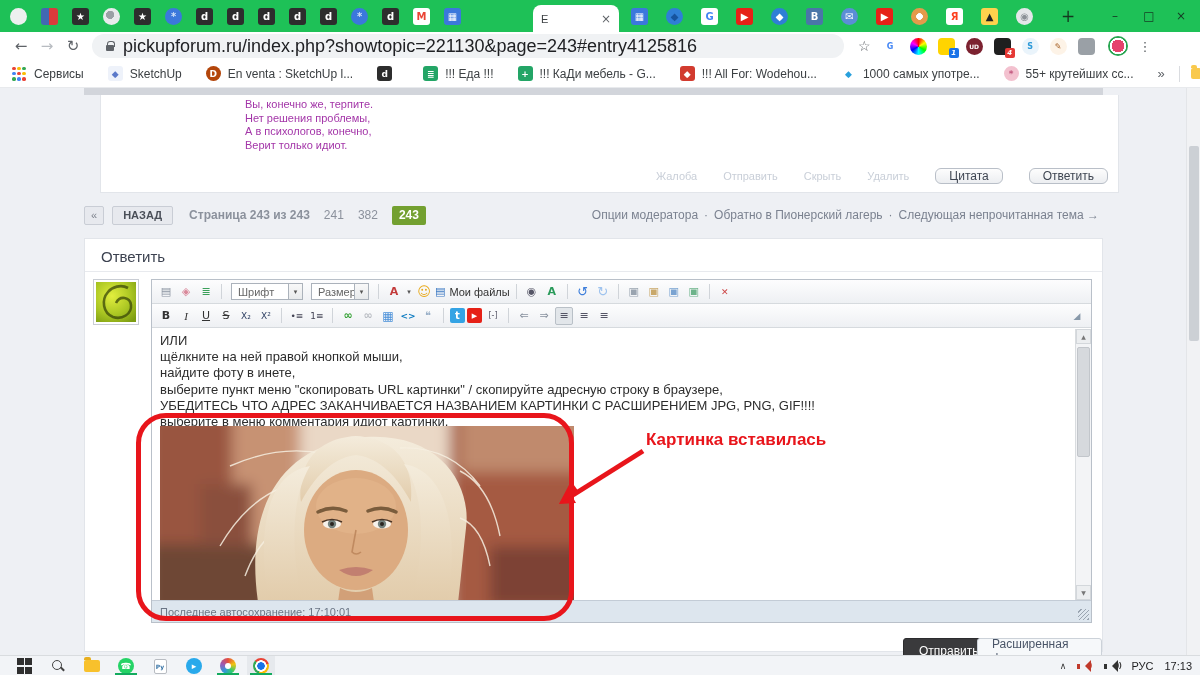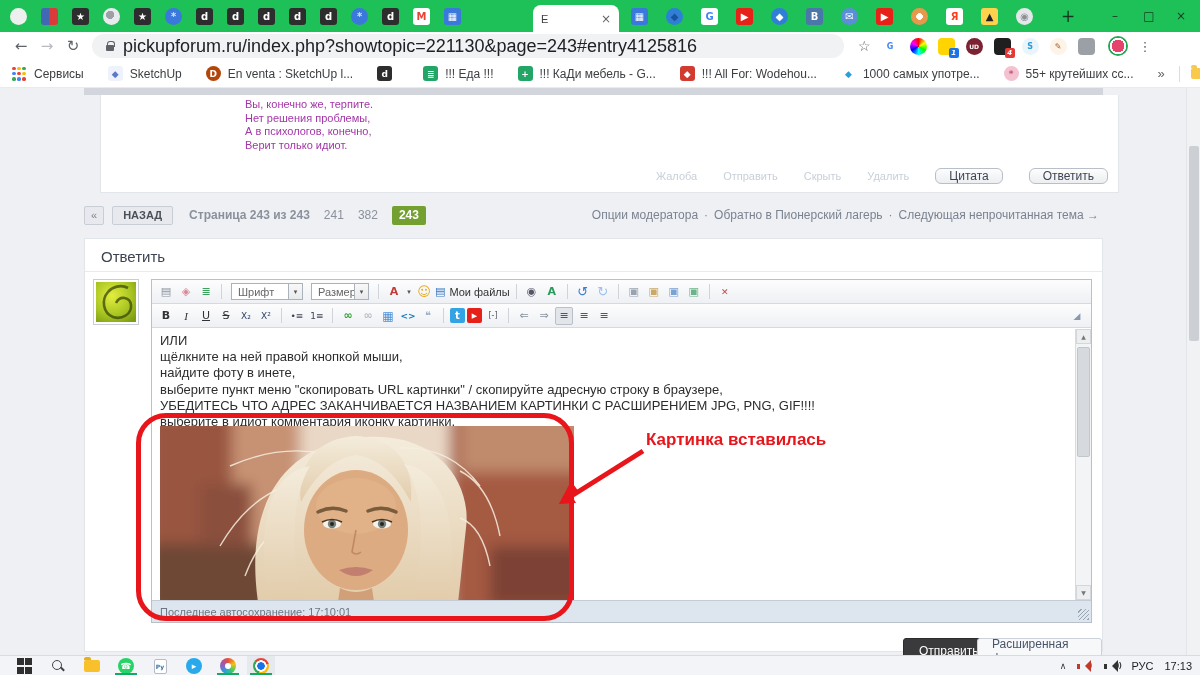--- a/index.html
+++ b/index.html
@@ -378,21 +378,21 @@
           <span class="tbtn" style="color:#556">≡</span>
           <span class="tbtn" style="margin-left:auto;color:#8899aa;font-size:9px">◢</span>
         </div>
 
         <div class="tarea">
           <p>ИЛИ</p>
           <p>щёлкните на ней правой кнопкой мыши,</p>
           <p>найдите фоту в инете,</p>
           <p>выберите пункт меню "скопировать URL картинки" / скопируйте адресную строку в браузере,</p>
           <p>УБЕДИТЕСЬ ЧТО АДРЕС ЗАКАНЧИВАЕТСЯ НАЗВАНИЕМ КАРТИНКИ С РАСШИРЕНИЕМ JPG, PNG, GIF!!!!</p>
-          <p>выберите в идиот комментария иконку картинки,</p>
+          <p>выберите в меню комментария идиот картинки,</p>
 
           <svg class="photo" viewBox="0 0 414 174">
             <defs>
               <filter id="bl">
                   <feGaussianBlur stdDeviation="7"></feGaussianBlur>
                 </filter>
               <linearGradient id="hg" x1="0" y1="0" x2="0" y2="1">
                   <stop offset="0" stop-color="#f4ecdc"></stop>
                   <stop offset="1" stop-color="#e2ccab"></stop>
                 </linearGradient>

